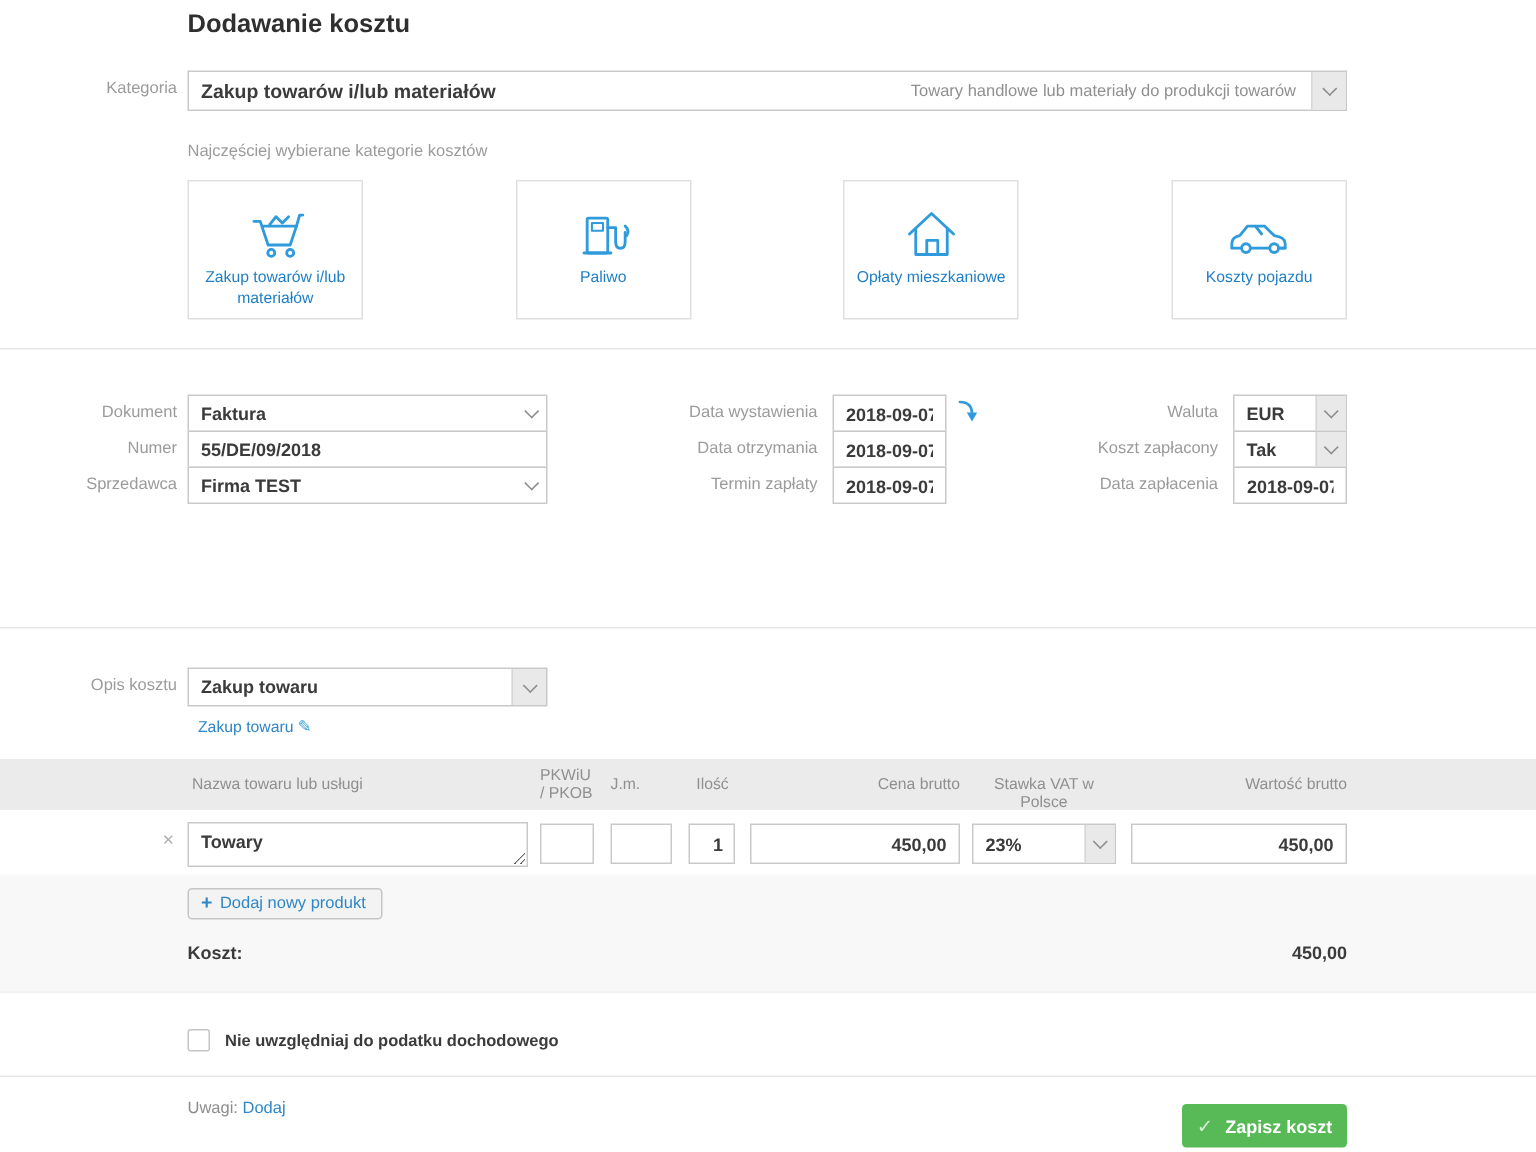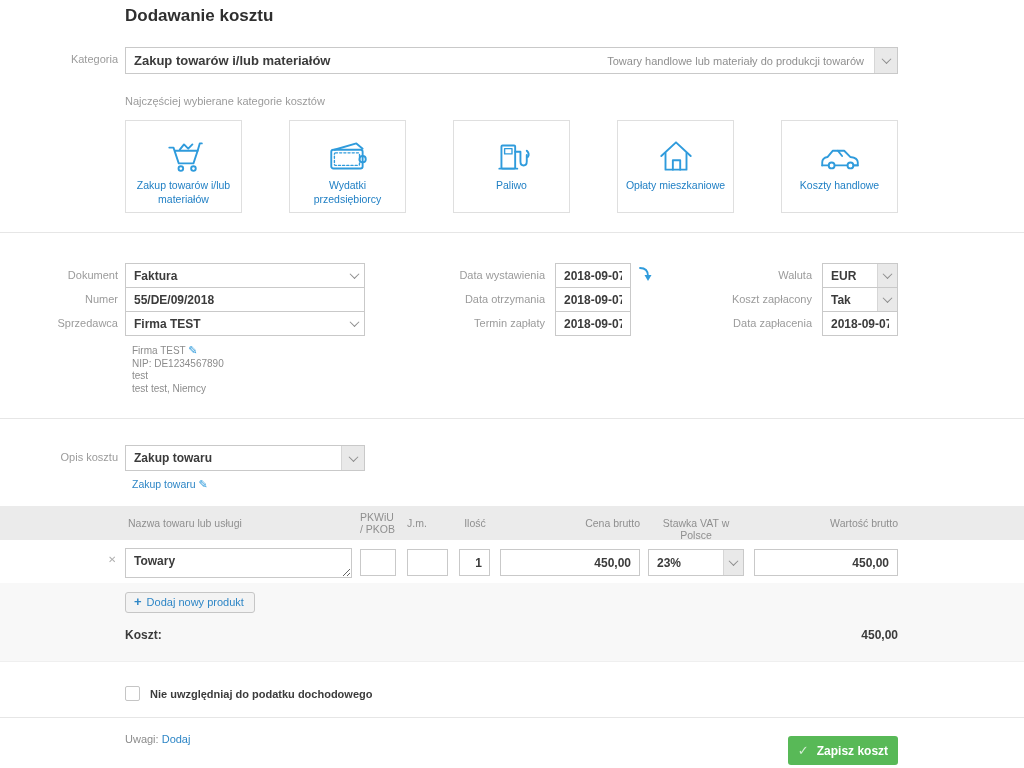--- a/index.html
+++ b/index.html
@@ -84,31 +84,20 @@
           <path d="M33 13 l2 -7 h2"></path>
           <path d="M16 12 l4 -5 l4 4 l4 -4"></path>
           <circle cx="17" cy="30" r="2.2"></circle>
             <circle cx="29" cy="30" r="2.2"></circle>
         </svg>
       </span>
       <span class="clabel">Zakup towarów i/lub materiałów</span>
     </div>
     <div class="card">
       <span class="cicon">
-        <svg class="ic" width="46" height="38" viewBox="0 0 44 32">
-          <path d="M9 10 L30 4 L36 9"></path>
-          <rect x="6" y="10" width="30" height="18" rx="2"></rect>
-          <rect x="9" y="13" width="24" height="12" rx="1" stroke-dasharray="2 2" stroke-width="1.3"></rect>
-          <circle cx="36" cy="19" r="3"></circle>
-        </svg>
-      </span>
-      <span class="clabel">Wydatki przedsiębiorcy</span>
-    </div>
-    <div class="card">
-      <span class="cicon">
         <svg class="ic" width="40" height="38" viewBox="0 0 36 36">
           <rect x="8" y="8" width="13" height="22" rx="1"></rect>
           <rect x="11" y="11" width="7" height="5" stroke-width="1.3"></rect>
           <path d="M6 30 h17"></path>
           <path d="M21 14 h5 v9 q0 4 3 4 q3 0 3 -4 v-6"></path>
           <path d="M32 13 q3 3 1 6"></path>
         </svg>
       </span>
       <span class="clabel">Paliwo</span>
     </div>
@@ -125,21 +114,21 @@
     <div class="card">
       <span class="cicon">
         <svg class="ic" width="46" height="38" viewBox="0 0 44 32">
           <path d="M5 25 v-3 q0 -4 5 -5 l5 -6 h11 l6 6 q7 1 7 5 v3 h-3"></path>
           <path d="M5 25 h6 M17 25 h12 M35 25 h4"></path>
           <path d="M20 11 l4 5"></path>
           <circle cx="14" cy="25" r="2.8"></circle>
             <circle cx="32" cy="25" r="2.8"></circle>
         </svg>
       </span>
-      <span class="clabel">Koszty handlowe</span>
+      <span class="clabel">Koszty pojazdu</span>
     </div>
   </div>
 
   <div class="hr" style="top:232px;"></div>
 
   <div class="lbl" style="left:0;width:118px;top:269px;">Dokument</div>
   <div class="lbl" style="left:0;width:118px;top:293px;">Numer</div>
   <div class="lbl" style="left:0;width:118px;top:317px;">Sprzedawca</div>
 
   <div class="fld" style="left:125px;top:263px;width:240px;height:25px;">
@@ -149,27 +138,20 @@
       </span>
   </div>
   <input class="inp" style="left: 125px; top: 287px; width: 240px; height: 25px;" value="55/DE/09/2018">
   <div class="fld" style="left:125px;top:311px;width:240px;height:25px;">
     <span class="val">Firma TEST</span>
     <span class="chevbox sm" style="background:transparent;border-left:none;">
         <span class="chev"></span>
       </span>
   </div>
 
-  <div class="seller">
-    <div><span>Firma TEST</span>
-         <span class="pencil">✎</span></div>
-    <div>NIP: DE1234567890</div>
-    <div>test</div>
-    <div>test test, Niemcy</div>
-  </div>
 
   <div class="lbl" style="left:395px;width:150px;top:269px;">Data wystawienia</div>
   <div class="lbl" style="left:395px;width:150px;top:293px;">Data otrzymania</div>
   <div class="lbl" style="left:395px;width:150px;top:317px;">Termin zapłaty</div>
 
   <input class="inp" style="left: 555px; top: 263px; width: 76px; height: 25px;" value="2018-09-07">
   <input class="inp" style="left: 555px; top: 287px; width: 76px; height: 25px;" value="2018-09-07">
   <input class="inp" style="left: 555px; top: 311px; width: 76px; height: 25px;" value="2018-09-07">
 
   <span class="abs" style="left:638px;top:265px;">

